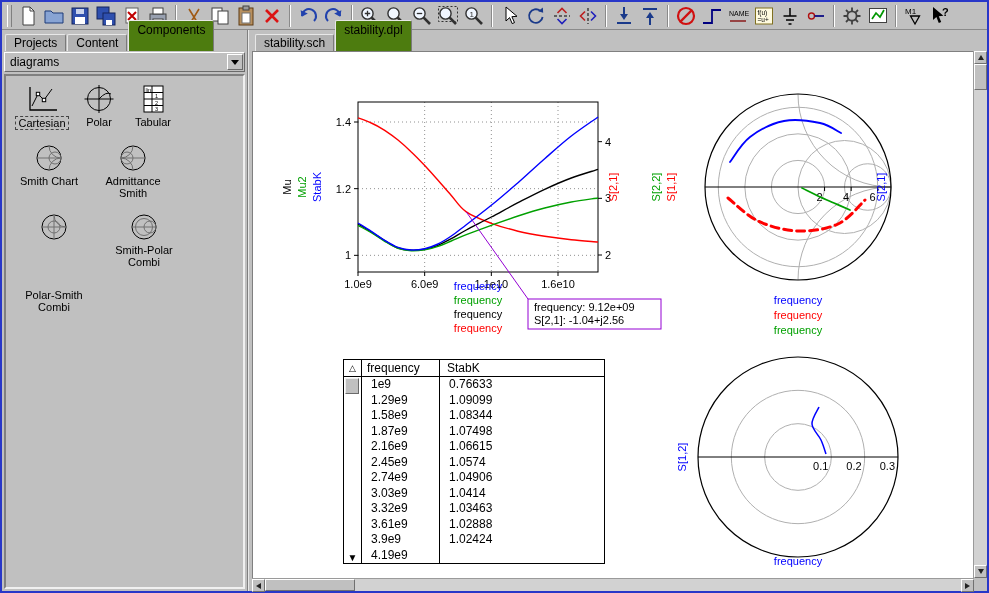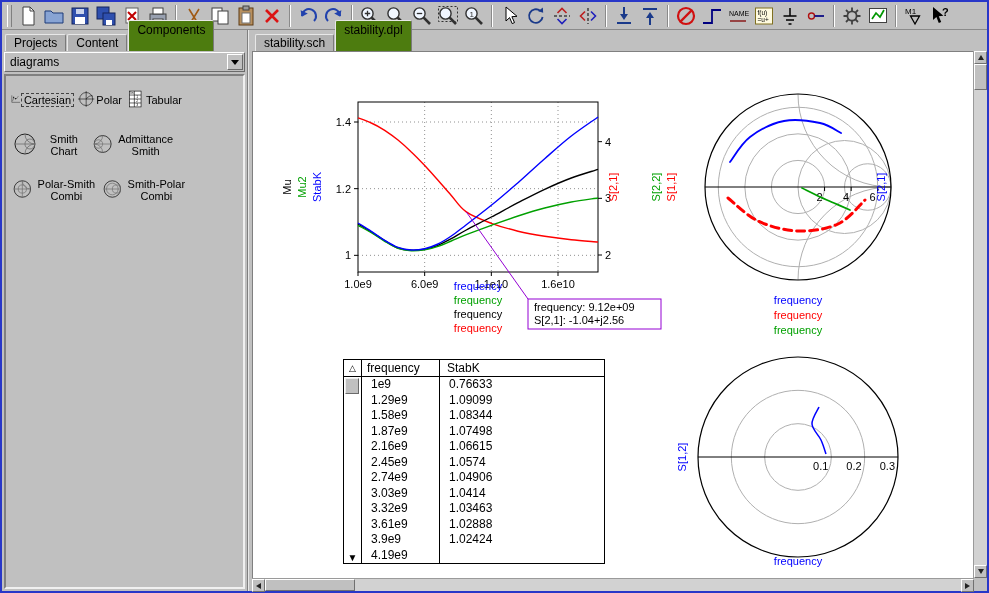--- a/index.html
+++ b/index.html
@@ -16,21 +16,21 @@
   #left-panel{flex:0 0 246px;width:246px;display:flex;flex-direction:column;border-right:1px solid #808080;}
   #lp-tabs,#doc-tabs{height:21px;display:flex;align-items:flex-end;padding-left:3px;}
   .tab{height:17px;line-height:16px;padding:0 8px;background:#b2b2b2;border:1px solid #7a7a7a;border-bottom:none;
     border-top-color:#e8e8e8;border-left-color:#e8e8e8;border-top-left-radius:2px;border-top-right-radius:2px;margin-right:1px;white-space:nowrap;}
   .tab.active{background:#4d7c0f;height:31px;line-height:19px;}
   #lp-combo{height:20px;margin:1px 2px;border:1px solid;border-color:#fff #6a6a6a #6a6a6a #fff;display:flex;align-items:center;padding-left:5px;position:relative;background:#c0c0c0;}
   .combo-btn{position:absolute;right:1px;top:1px;bottom:1px;width:16px;background:#c0c0c0;border:1px solid;border-color:#fff #6a6a6a #6a6a6a #fff;display:flex;align-items:center;justify-content:center;}
   .combo-arrow{width:0;height:0;border-left:4px solid transparent;border-right:4px solid transparent;border-top:5px solid #000;}
   #palette{flex:1;margin:1px 2px 2px 2px;border:2px solid;border-color:#808080 #f0f0f0 #f0f0f0 #808080;background:#c0c0c0;
     display:flex;flex-wrap:wrap;align-content:flex-start;padding:8px 2px 0 4px;column-gap:2px;row-gap:13px;overflow:hidden;}
-  .pal-item{display:flex;flex-direction:row;align-items:center;font-size:11px;line-height:12px;text-align:center;}
+  .pal-item{display:flex;flex-direction:column;align-items:center;font-size:11px;line-height:12px;text-align:center;}
   .pal-item svg{margin-bottom:2px;}
   .pal-label.sel{border:1px dashed #444;padding:0 2px;}
   #splitter{flex:0 0 4px;background:#c0c0c0;border-left:1px solid #e8e8e8;}
   #right-col{flex:1;display:flex;flex-direction:column;min-width:0;background:#c0c0c0;}
   #canvas-row{flex:1;display:flex;min-height:0;}
   #canvas{flex:1;position:relative;background:#fff;overflow:hidden;border-top:1px solid #808080;border-left:1px solid #808080;}
   #charts{position:absolute;left:0;top:0;}
   svg text{font-family:"Liberation Sans",sans-serif;}
   
   #vscroll{flex:0 0 13px;background:#d2d2d2;display:flex;flex-direction:column;border-left:1px solid #9a9a9a;}
@@ -336,21 +336,21 @@
           </div>
           <div class="pal-item" style="width: 86px; justify-content: space-between;">
             <svg viewBox="0 0 36 30" width="36" height="30">
               <circle cx="18" cy="15" r="12" fill="none" stroke="#000"></circle>
               <path d="M6 15h24" stroke="#707070"></path>
               <circle cx="12" cy="15" r="6" fill="none" stroke="#707070"></circle>
               <path d="M6 15A12 12 0 0 0 18 3M6 15A12 12 0 0 1 18 27" fill="none" stroke="#707070"></path>
             </svg>
             <div class="pal-label">Admittance Smith</div>
           </div>
-          <div class="pal-item" style="width: 88px;">
+          <div class="pal-item" style="width: 88px; gap: 45px;">
             <svg viewBox="0 0 36 30" width="36" height="30">
               <circle cx="18" cy="15" r="12" fill="none" stroke="#000"></circle>
               <path d="M6 15h24M18 3v24" stroke="#707070"></path>
               <circle cx="18" cy="15" r="6" fill="none" stroke="#707070"></circle>
               <path d="M30 15A12 12 0 0 1 18 3" fill="none" stroke="#707070"></path>
             </svg>
             <div class="pal-label">Polar-Smith Combi</div>
           </div>
           <div class="pal-item" style="width: 88px;">
             <svg viewBox="0 0 36 30" width="36" height="30">

